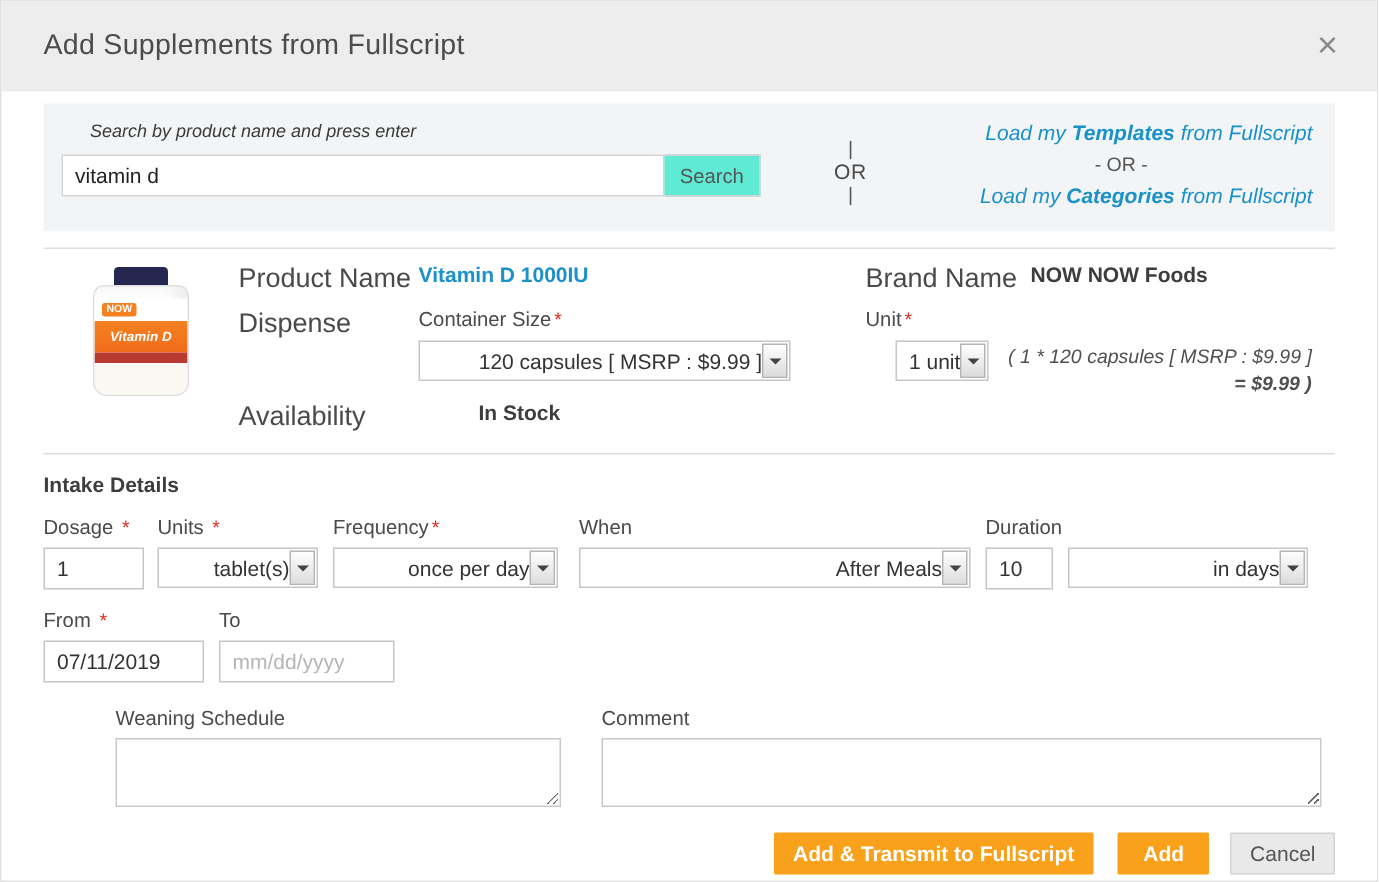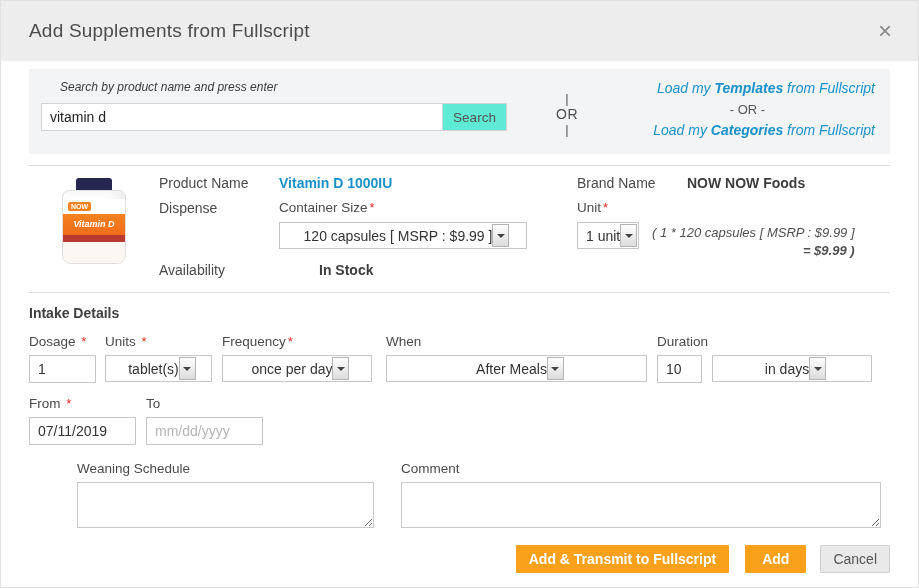--- a/index.html
+++ b/index.html
@@ -47,27 +47,27 @@
   .label-top { height:15px; background:#fff; display:flex; align-items:center; padding-left:5px; margin-top:8px; }
   .now-logo { background:#f58220; color:#fff; font-size:7px; font-weight:bold; padding:1px 3px; border-radius:2px; }
   .label-mid { height:21px; background:linear-gradient(#f58220,#ef6c1a); color:#fff; text-align:center;
                font-size:9px; font-weight:bold; font-style:italic; line-height:21px; }
   .label-banner { height:7px; background:#b93a33; }
   .label-bot { height:23px; background:#fbf7f2; }
 
   .product-cols { flex:1; display:flex; }
   .p-left { width:418px; }
   .prow { display:flex; }
-  .plabel { width:120px; font-size:14px; color:#4a4a4a; }
+  .plabel { width:120px; font-size:18px; color:#4a4a4a; }
   .pname { color:#1a91c9; font-weight:bold; font-size:14px; cursor:pointer; }
   .ctl-label { font-size:13.5px; color:#4a4a4a; }
   .star { color:#e02b20; margin-left:2px; font-size:13px; }
   .bold-val { font-weight:bold; color:#3d3d3d; font-size:14px; }
 
-  .fselect { display:flex; align-items:center; justify-content:center; background:#fff;
+  .fselect { display:flex; align-items:center; justify-content:flex-end; background:#fff;
              border:1px solid #c6c6c6; height:27px; padding-left:8px; cursor:pointer; }
   .fselect-text { font-size:14px; color:#333; white-space:nowrap; overflow:hidden; }
   .fselect-btn { width:17px; height:23px; margin-right:1px; flex:none;
                  background:linear-gradient(#fefefe,#dcdcdc); border:1px solid #b4b4b4;
                  display:flex; align-items:center; justify-content:center; }
   .caret { width:0; height:0; border:4px solid transparent; border-top-color:#444; margin-top:4px; }
 
   .p-right { flex:1; }
   .price-note { font-style:italic; font-size:13px; color:#4f4f4f; margin-left:13px; line-height:1.4;
                 margin-top:2px;text-align:right; }
@@ -172,21 +172,21 @@
         </div>
 
         <div class="p-right">
           <div class="prow">
             <div class="plabel" style="width:110px;">Brand Name</div>
             <div class="bold-val">NOW NOW Foods</div>
           </div>
           <div style="margin-top:9px;">
             <div class="ctl-label"><span>Unit</span><span class="star">*</span></div>
             <div style="display:flex; margin-top:7px;">
-              <div class="fselect" style="width:62px;">
+              <div class="fselect" style="width:62px;margin-left:20px;">
                 <span class="fselect-text">1 unit</span>
                 <span class="fselect-btn">
                     <span class="caret"></span>
                   </span>
               </div>
               <div class="price-note">
                 <span>( 1 * 120 capsules [ MSRP : $9.99 ]</span>
                 <span class="l2">= $9.99 )</span>
               </div>
             </div>

